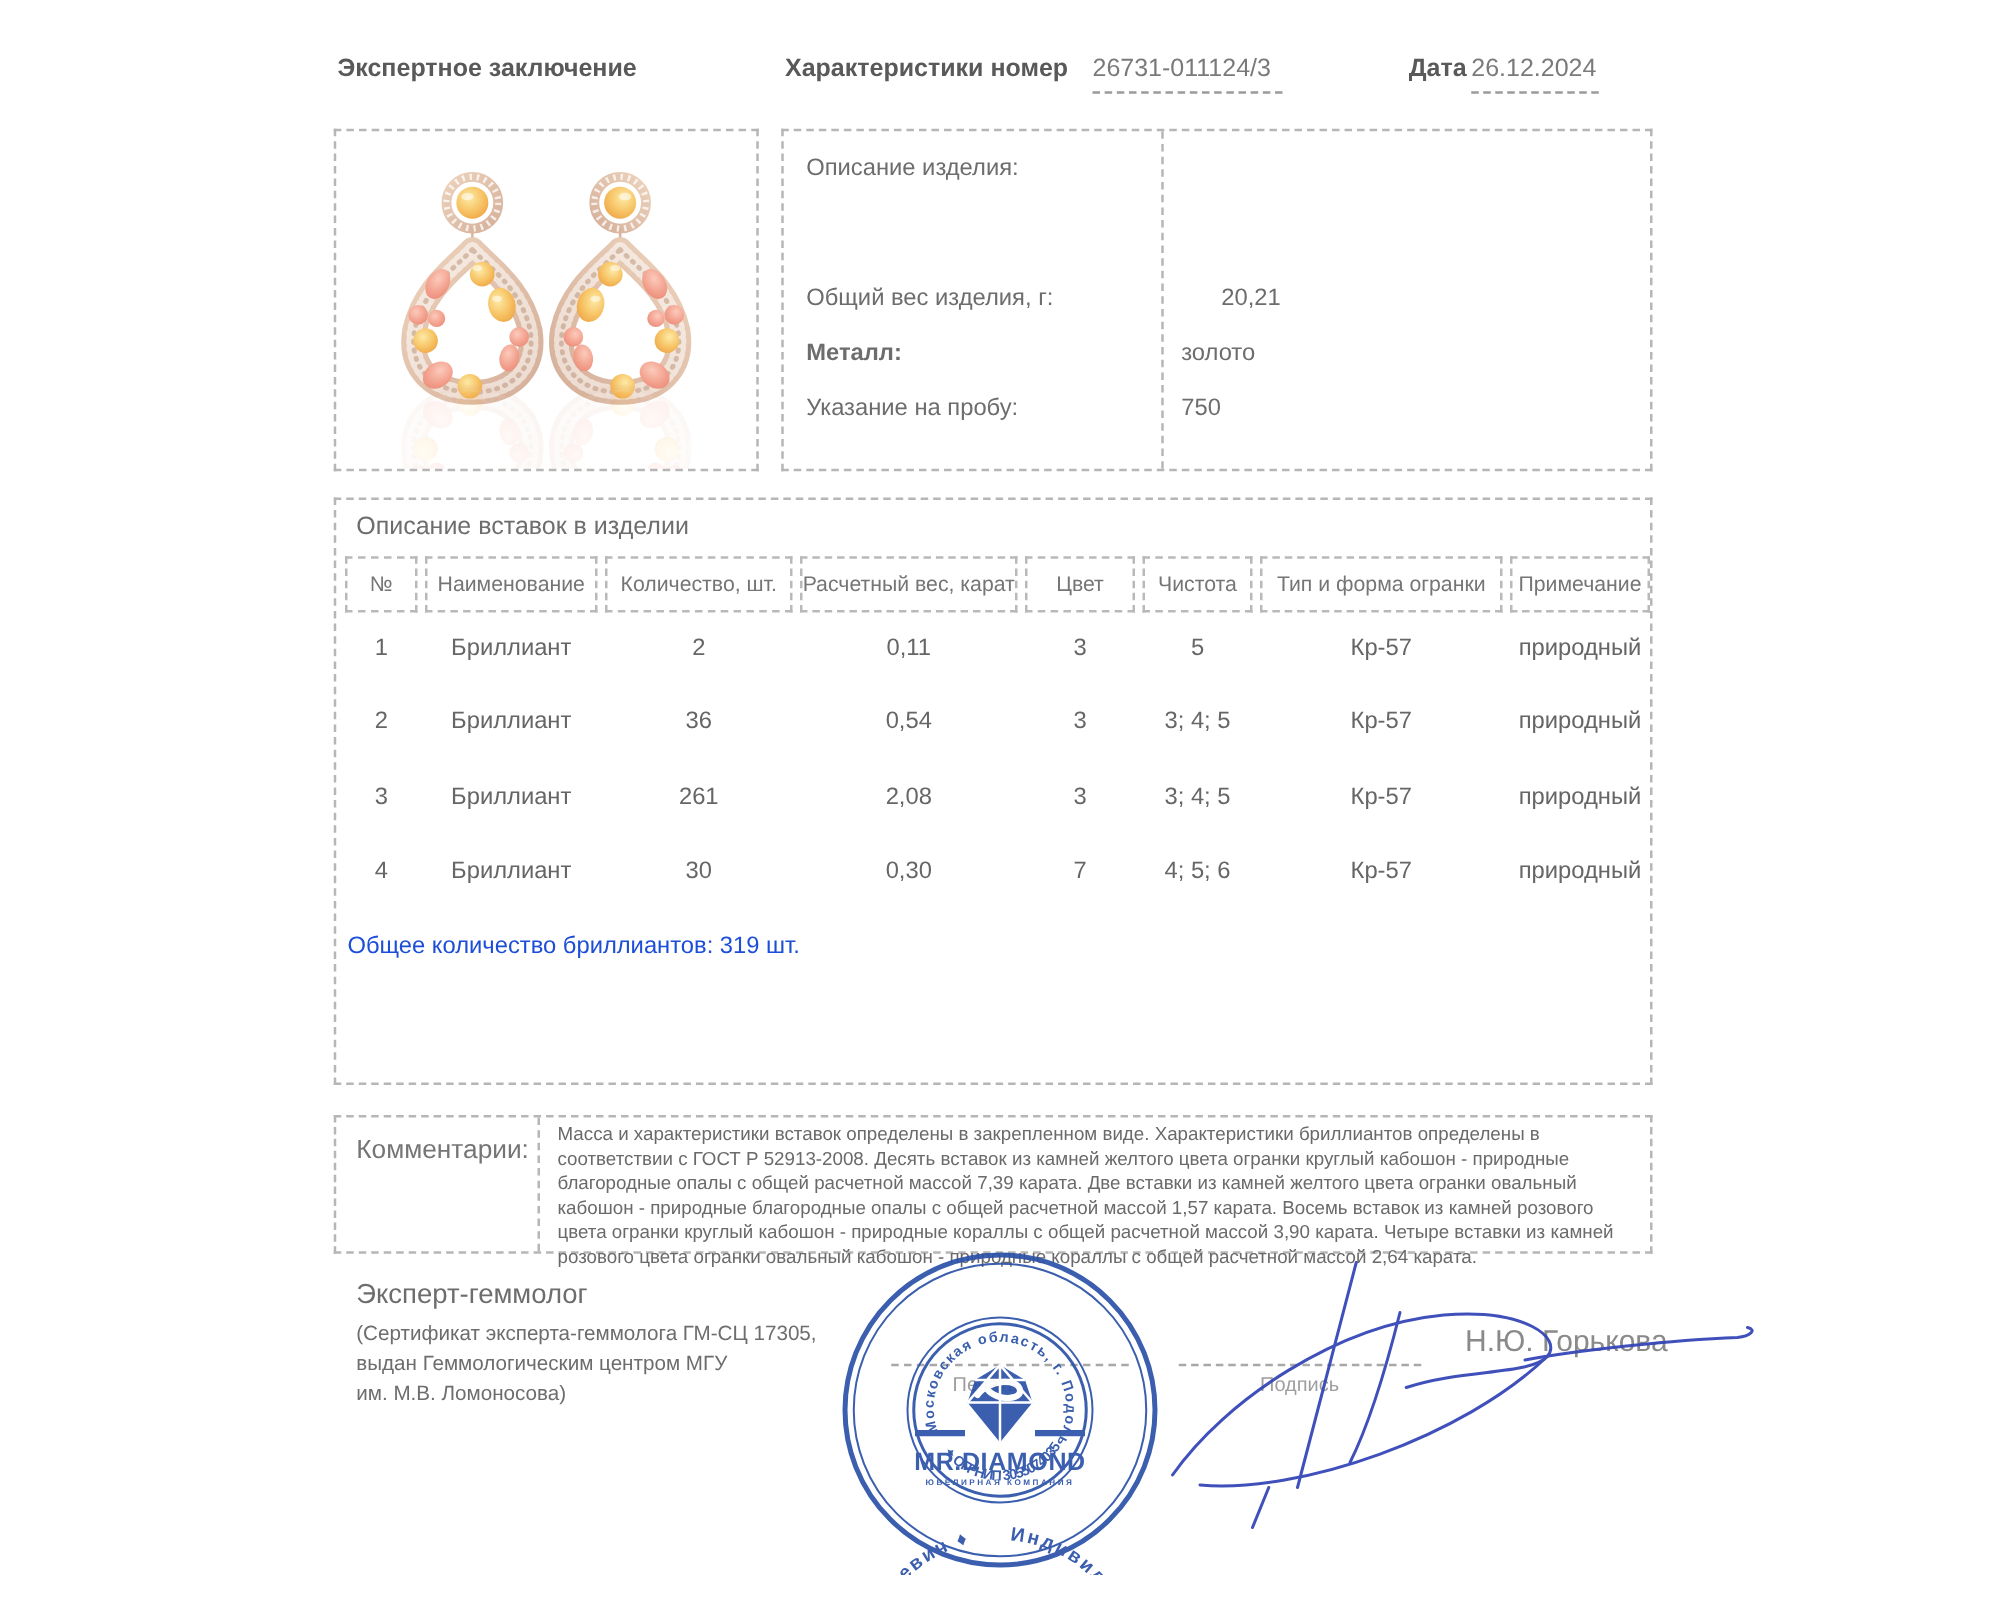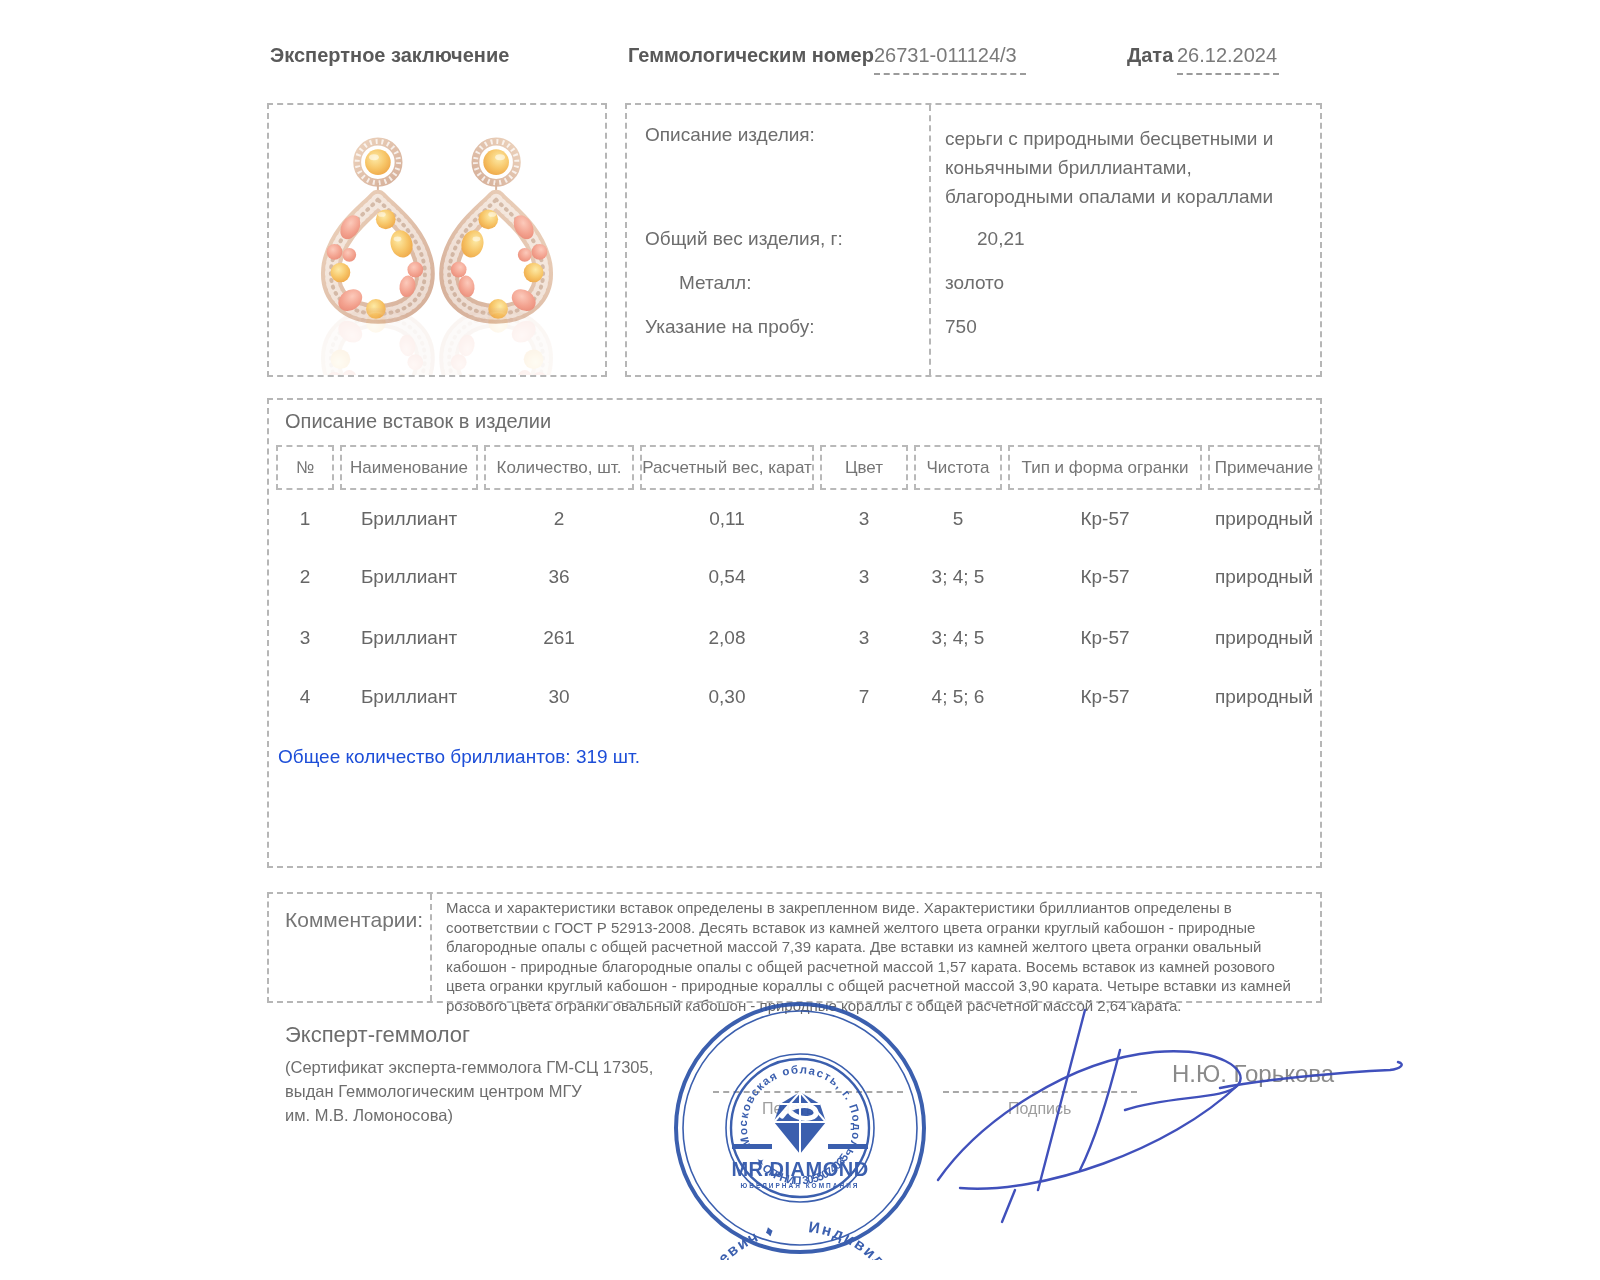--- a/index.html
+++ b/index.html
@@ -24,21 +24,21 @@
   .expert-title{font-size:22px;color:#6d6d6d;}
   .expert-cert{font-size:16.5px;line-height:24px;color:#6d6d6d;}
   .expert-name{font-size:24px;color:#8a8a8a;}
 </style>
 </head>
 <body>
 
 <div class="page">
 
   <div class="abs blab" style="left:270px;top:44px;">Экспертное заключение</div>
-  <div class="abs blab" style="left:628px;top:44px;">Геммологическим номер</div>
+  <div class="abs blab" style="left:628px;top:44px;">Характеристики номер</div>
   <div class="abs val dashline" style="left:874px;top:44px;width:152px;padding-bottom:6px;text-align:left;">26731-011124/3</div>
   <div class="abs blab" style="left:1127px;top:44px;">Дата</div>
   <div class="abs val dashline" style="left:1177px;top:44px;width:102px;padding-bottom:6px;text-align:left;">26.12.2024</div>
 
   <div class="abs dash-box" style="left:267px;top:103px;width:340px;height:274px;">
     <svg width="336" height="270" viewBox="0 0 340 274">
       <defs>
         <radialGradient id="opalG" cx="40%" cy="35%" r="75%">
           <stop offset="0%" stop-color="#fdeaa6"></stop>
             <stop offset="55%" stop-color="#f7c567"></stop>
@@ -85,26 +85,25 @@
         <use href="#earL"></use>
         <use href="#earL" transform="translate(340,0) scale(-1,1)"></use>
       </g>
     </svg>
   </div>
 
   <div class="abs dash-box" style="left:625px;top:103px;width:697px;height:274px;"></div>
   <div class="abs" style="left:929px;top:105px;height:270px;border-left:2px dashed #b6b6b6;"></div>
 
   <div class="abs fieldlab" style="left:645px;top:124px;">Описание изделия:</div>
-  <div class="abs fieldval" style="left:945px;top:124px;width:348px;line-height:29px;">серьги с природными бесцветными и коньячными бриллиантами, благородными опалами и кораллами</div>
 
   <div class="abs fieldlab" style="left:645px;top:228px;">Общий вес изделия, г:</div>
   <div class="abs fieldval" style="left:945px;top:228px;margin-left:32px;">20,21</div>
 
-  <div class="abs fieldlab" style="left:679px;top:272px;">Металл:</div>
+  <div class="abs fieldlab" style="left:645px;top:272px;font-weight:bold;">Металл:</div>
   <div class="abs fieldval" style="left:945px;top:272px;">золото</div>
 
   <div class="abs fieldlab" style="left:645px;top:316px;">Указание на пробу:</div>
   <div class="abs fieldval" style="left:945px;top:316px;">750</div>
 
   <div class="abs dash-box" style="left:267px;top:398px;width:1055px;height:470px;"></div>
   <div class="abs tbl-title" style="left:285px;top:410px;">Описание вставок в изделии</div>
 
   <div class="abs hcell" style="left:276px;top:445px;width:58px;height:45px;">№</div>
   <div class="abs hcell" style="left:340px;top:445px;width:138px;height:45px;">Наименование</div>

